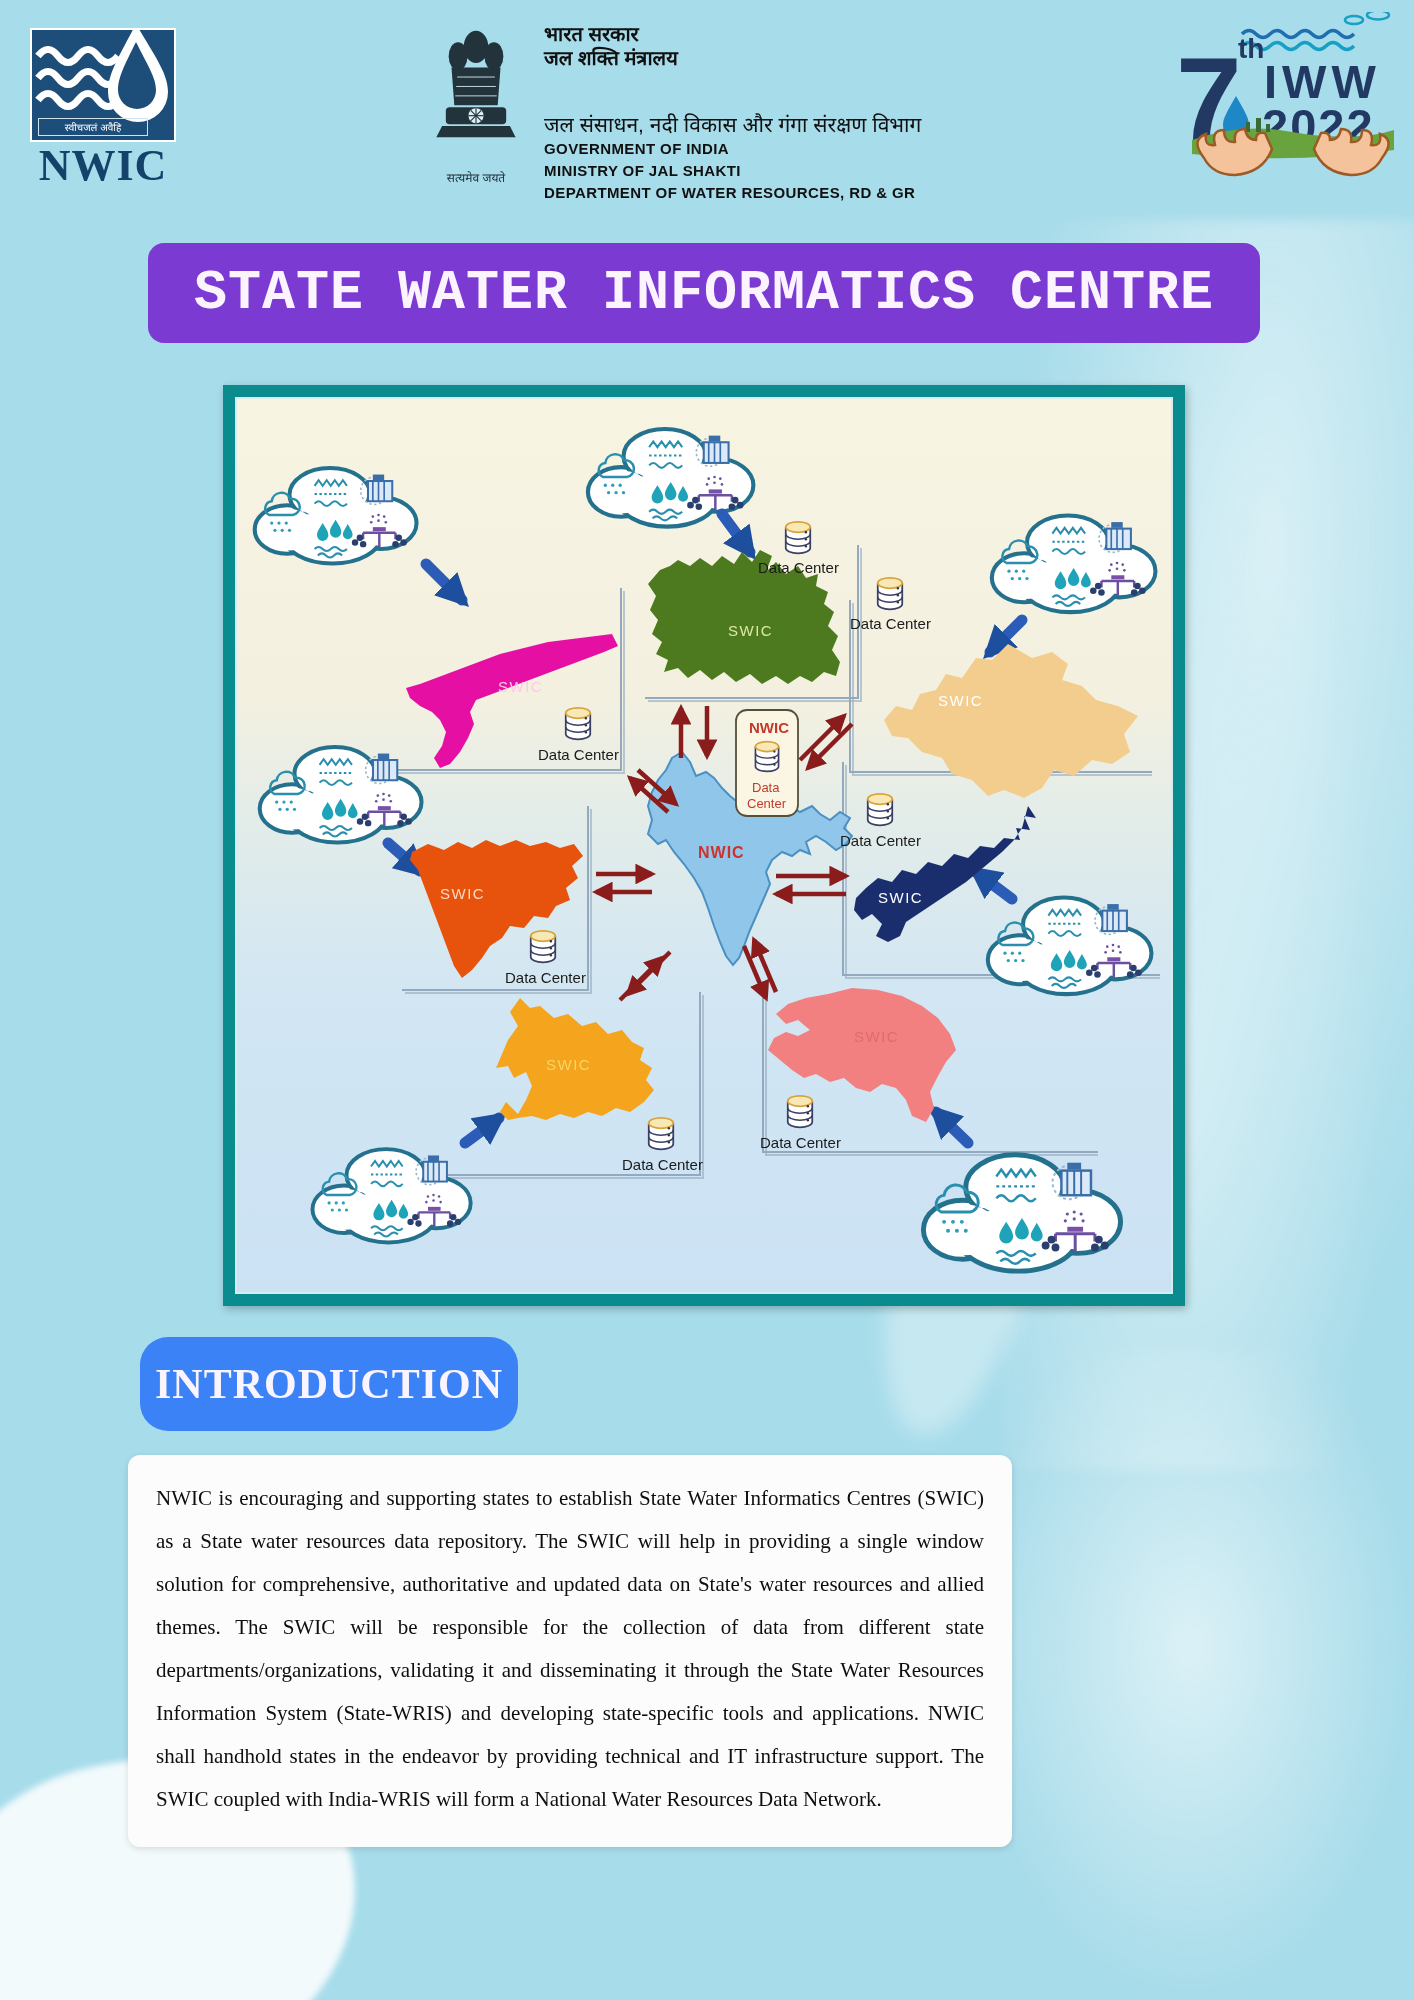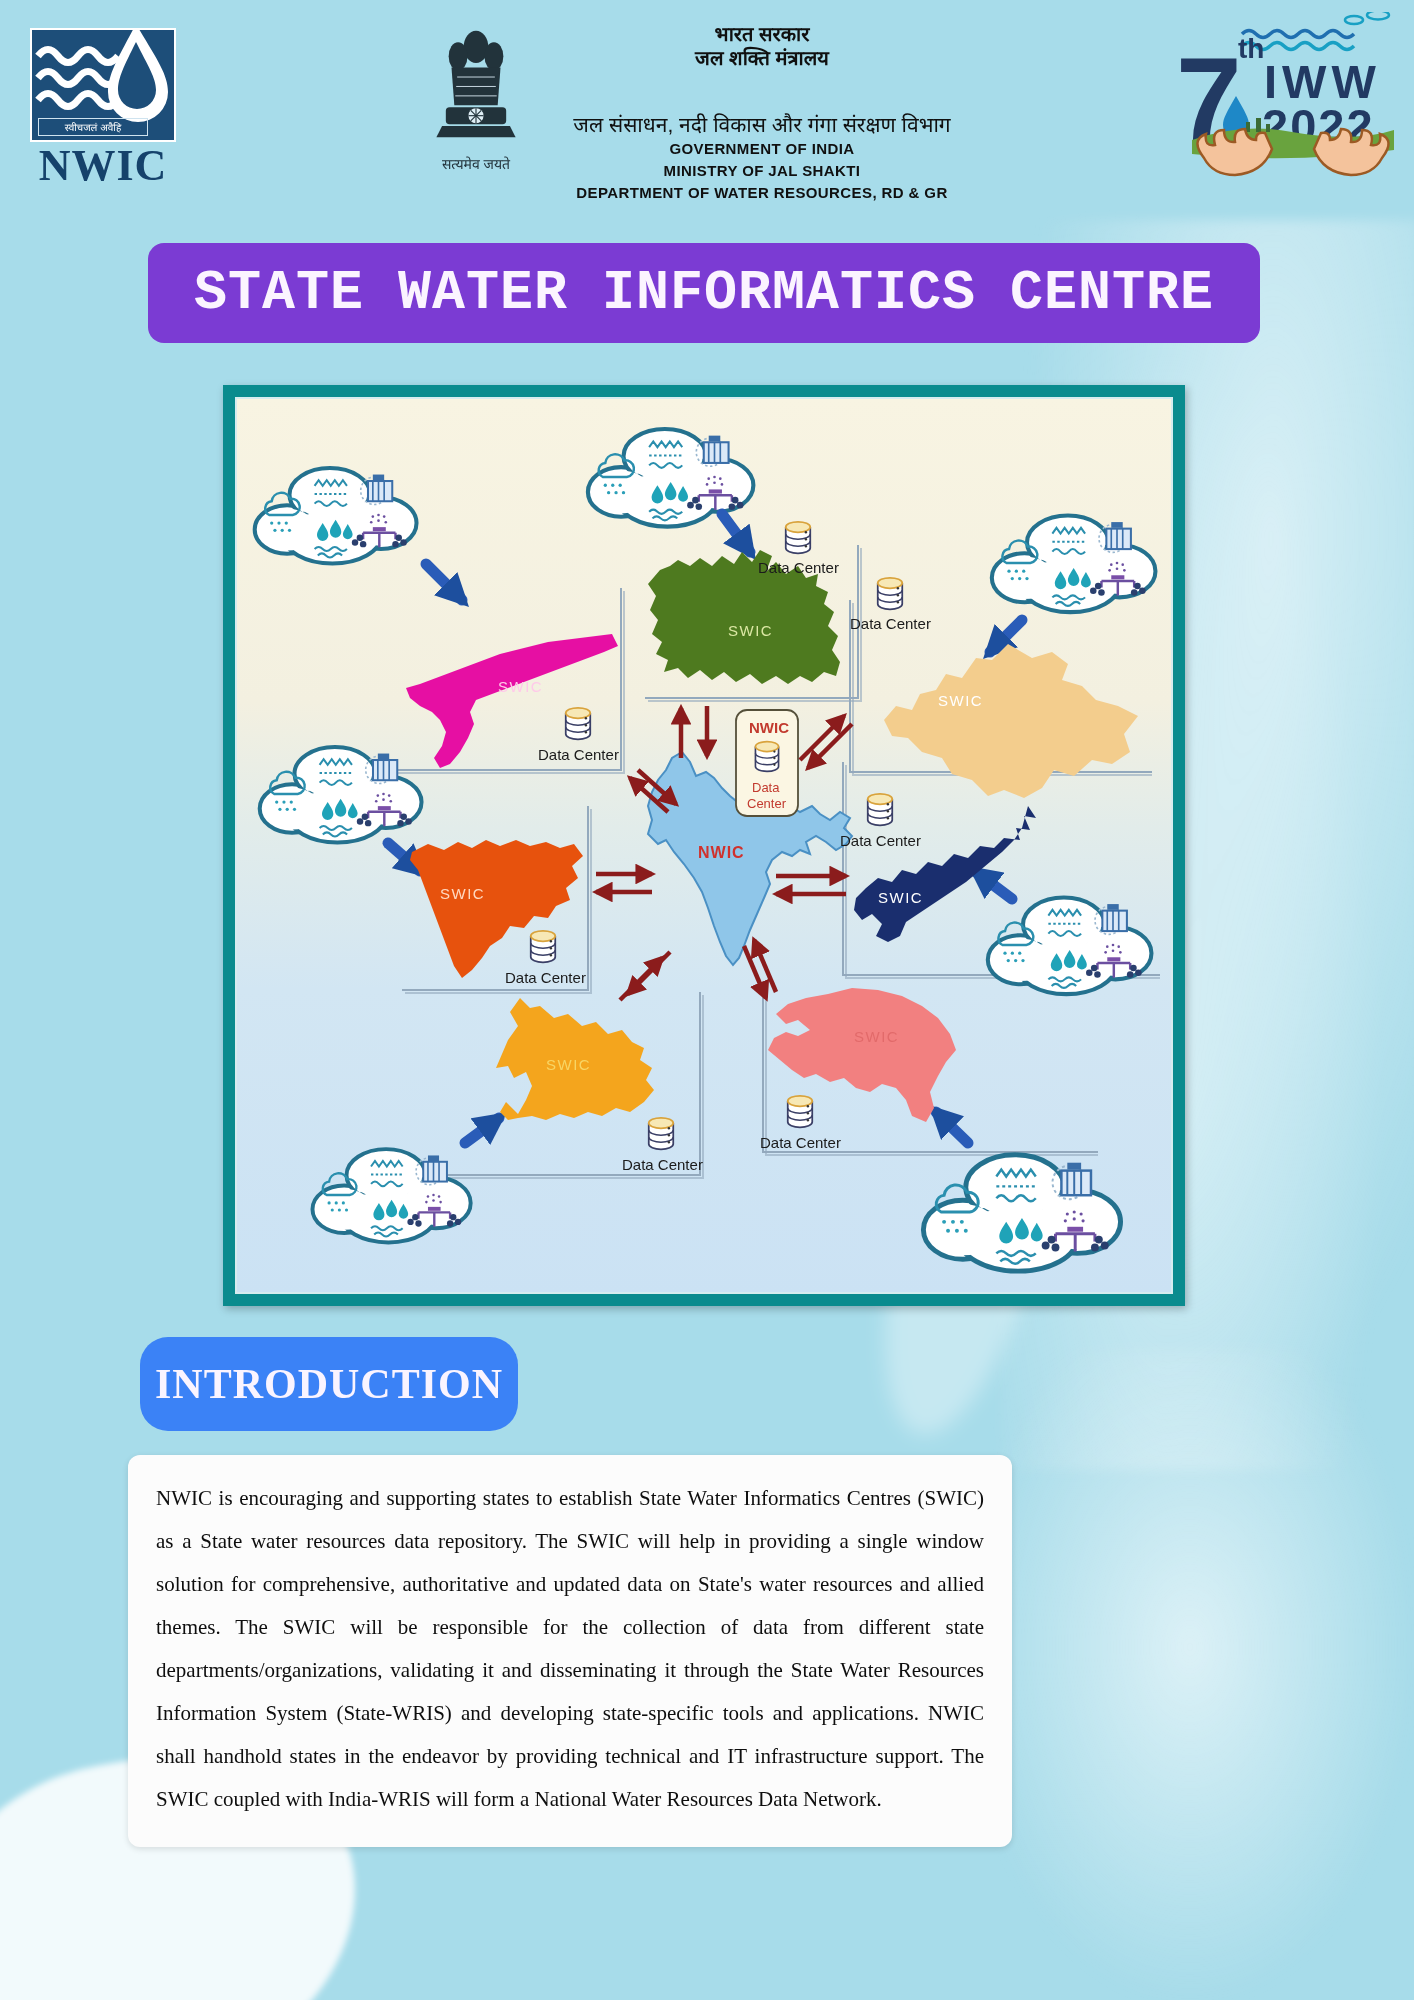--- a/index.html
+++ b/index.html
@@ -25,23 +25,23 @@
   .nwic-logo{position:absolute;left:30px;top:28px;width:146px;}
   .nwic-logo .square{position:relative;width:142px;height:110px;background:#1d4e79;border:2px solid #fff;}
   .nwic-logo svg{display:block;}
   .nwic-word{margin-top:2px;text-align:center;font-family:"Liberation Serif",serif;font-weight:bold;
     font-size:44px;color:#15426b;letter-spacing:1px;line-height:1;}
   .nwic-motto{position:absolute;left:6px;bottom:4px;width:92px;border:1px solid #cfe3ef;
     color:#fff;font-size:10px;text-align:center;padding:1px 8px;}
 
   .gov-block{position:absolute;left:420px;top:22px;width:560px;}
   .emblem{position:absolute;left:8px;top:6px;width:96px;height:132px;}
-  .emblem-motto{position:absolute;left:0px;top:132px;width:112px;text-align:center;
-    font-size:14px;color:#21323a;}
-  .gov-text{margin-left:124px;text-align:center;color:#101010;}
+  .emblem-motto{position:absolute;left:0px;top:147px;width:112px;text-align:center;
+    font-size:12px;color:#21323a;}
+  .gov-text{margin-left:124px;text-align:left;color:#101010;}
   .gov-hi1,.gov-hi2{font-weight:bold;font-size:20px;line-height:24px;}
   .gov-hi3{font-weight:normal;font-size:21px;line-height:27px;margin-top:41px;}
   .gov-en{font-size:15px;font-weight:bold;line-height:22px;letter-spacing:.4px;}
 
   .iww-logo{position:absolute;left:1176px;top:12px;width:234px;height:180px;}
 
   
   .title-banner{position:absolute;left:148px;top:243px;width:1112px;height:100px;background:#7b3bd3;
     border-radius:16px;display:flex;align-items:center;justify-content:center;}
   .title-banner span{font-family:Liberation Mono, monospace;font-weight:bold;font-size:55px;

